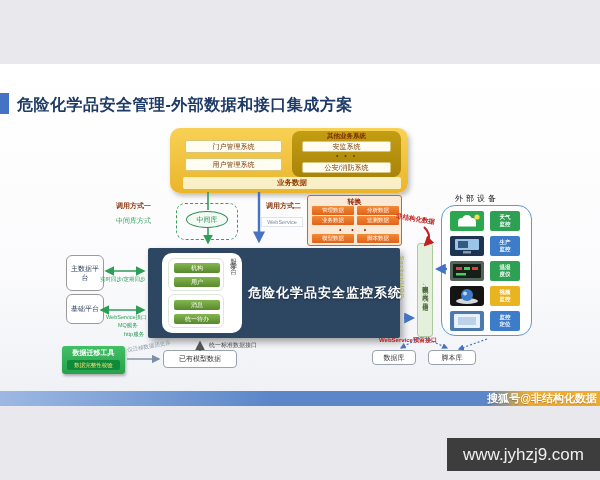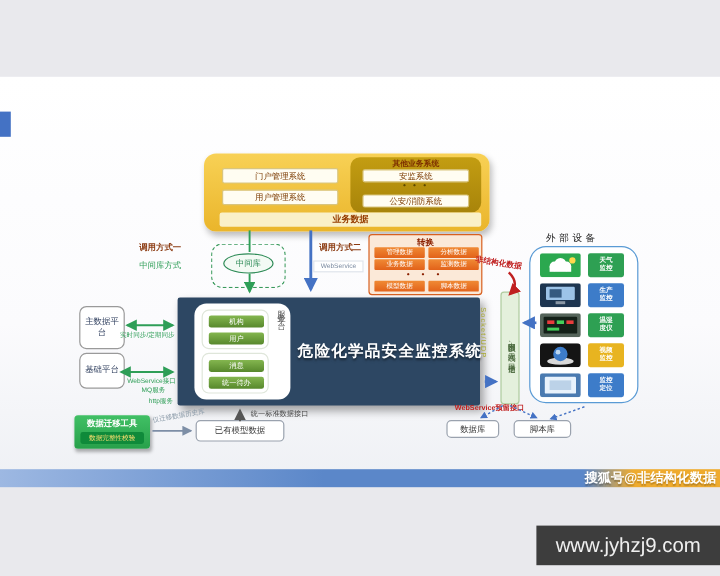--- a/index.html
+++ b/index.html
@@ -92,20 +92,21 @@
 
   <div class="abs wm-strip">
     <span>搜狐号@非结构化数据</span>
   </div>
 
   <div class="abs url-box">
     <span>www.jyhzj9.com</span>
   </div>
 
   <div class="abs title-bullet"></div>
+  <div class="abs slide-title">危险化学品安全管理-外部数据和接口集成方案</div>
 
   <div class="abs yellow-box">
     <div class="wbox sys1">门户管理系统</div>
     <div class="wbox sys2">用户管理系统</div>
     <div class="other-box">
       <div class="other-title">其他业务系统</div>
       <div class="wbox o1">安监系统</div>
       <div class="odots">• • •</div>
       <div class="wbox o2">公安/消防系统</div>
     </div>

